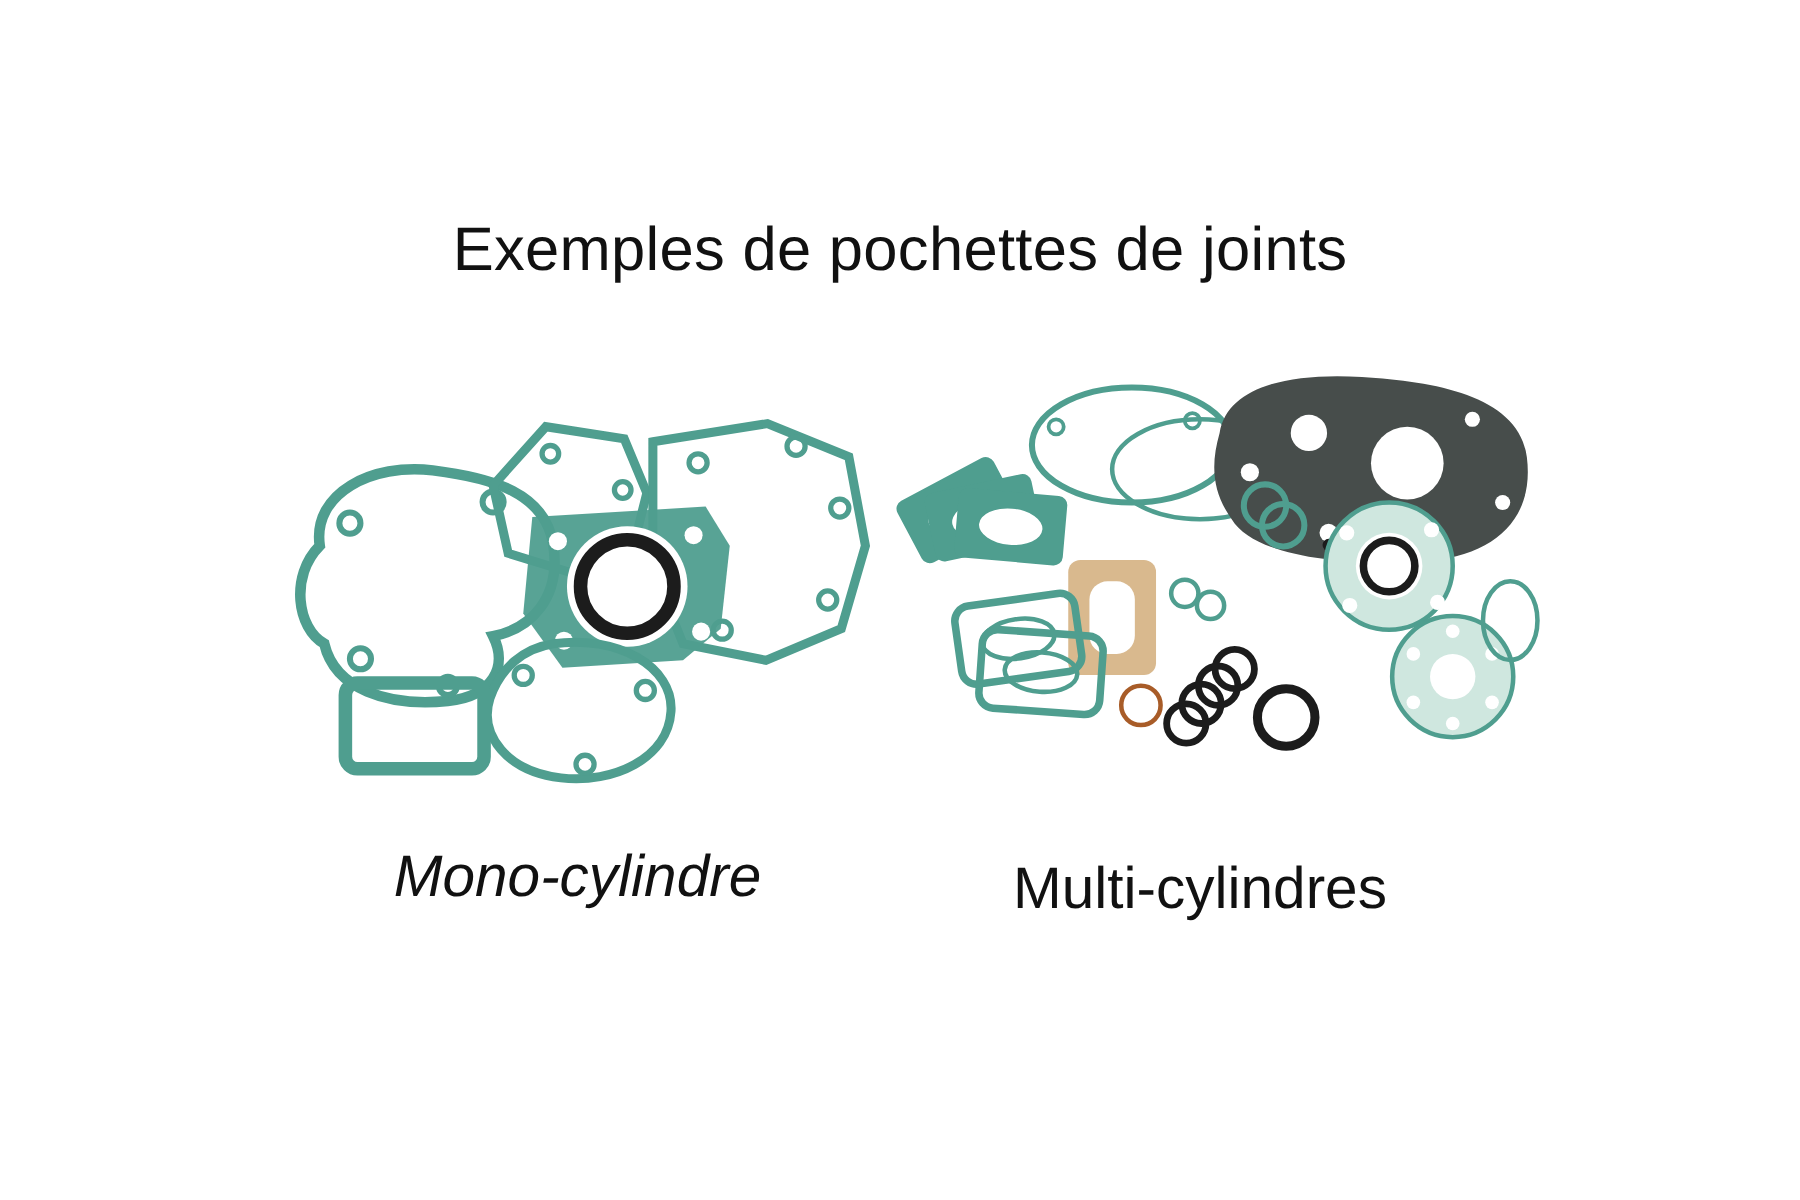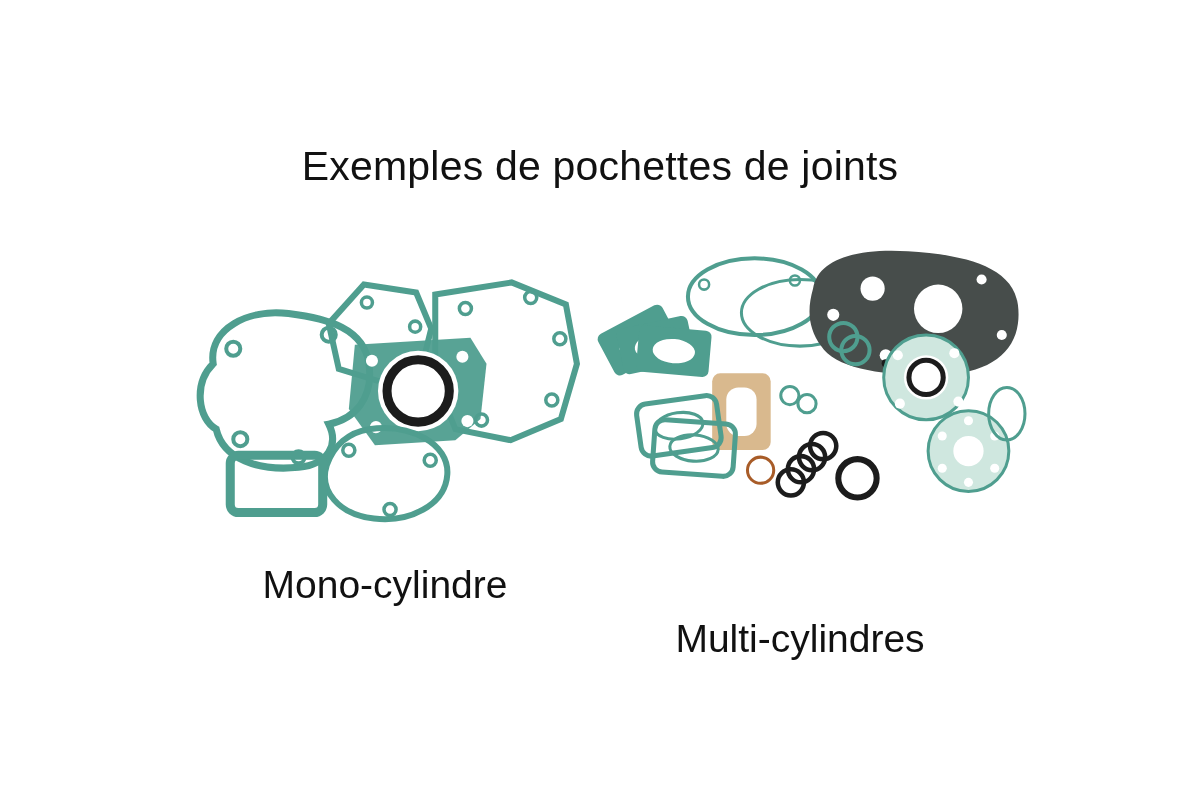--- a/index.html
+++ b/index.html
@@ -21,22 +21,22 @@
     font-weight:400;letter-spacing:0.2px;
   }
   .title span{display:block;}
   .photo{position:absolute;}
   .photo-left{left:178px;top:268px;width:412px;height:262px;}
   .photo-right{left:583px;top:243px;width:444px;height:290px;}
   .caption{
     position:absolute;font-size:39px;font-weight:400;color:var(--text-color);
     text-align:center;white-space:nowrap;
   }
-  .caption-left{left:185px;top:563px;width:400px;}
-  .caption-right{left:595px;top:571px;width:410px;margin-top:46px;}
+  .caption-left{left:185px;top:563px;width:400px;font-style:italic;}
+  .caption-right{left:595px;top:571px;width:410px;}
 
   
   .tl-s{stroke:var(--gasket-teal);fill:none;}
   .tl-f{fill:var(--gasket-teal);}
   .tl-lf{fill:var(--gasket-teal-light);stroke:var(--gasket-teal);}
   .blk-s{stroke:var(--oring-black);fill:none;}
   .blk-f{fill:var(--oring-black);}
   .tan-f{fill:var(--paper-tan);}
   .dark-f{fill:var(--dark-gasket);}
   .white-f{fill:#ffffff;}

